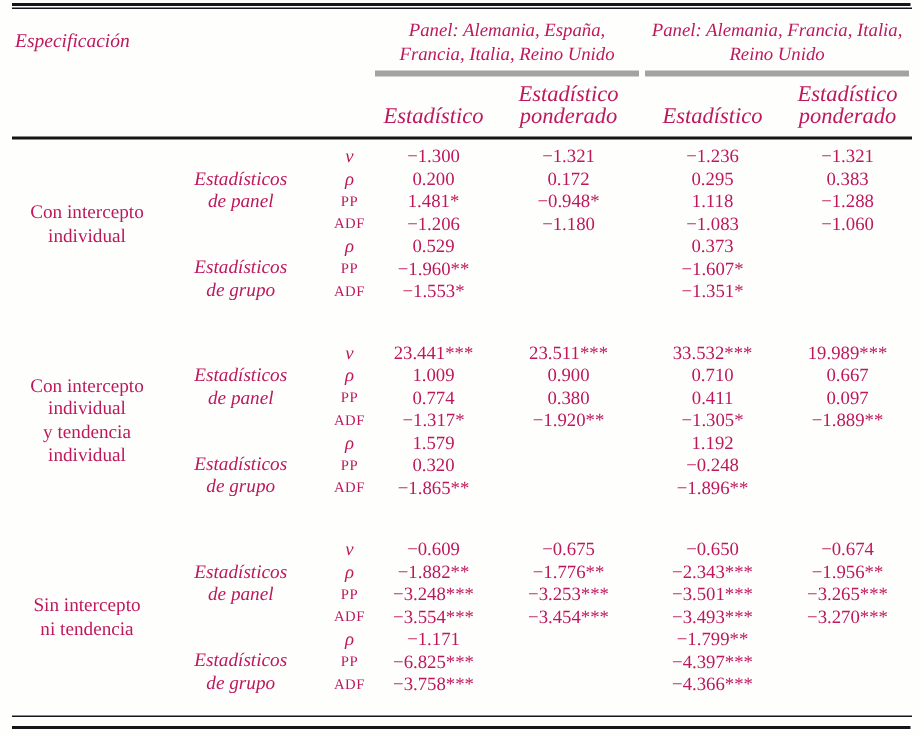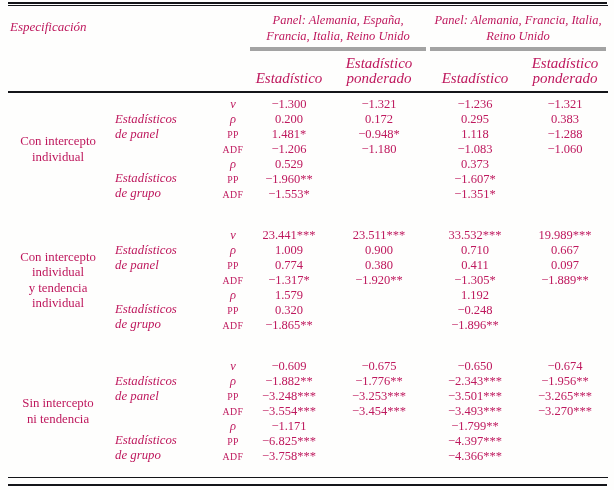--- a/index.html
+++ b/index.html
@@ -50,21 +50,21 @@
     height: 15px; line-height: 15px;
     font-size: 12.5px; padding: 0;
     text-align: center; vertical-align: middle;
   }
   td.spec {
     text-align: center; white-space: pre-line;
     font-size: 12.8px; line-height: 15.5px;
     padding-left: 2px; vertical-align: middle;
   }
   td.group {
-    text-align: left; font-style: italic; white-space: pre-line;
+    text-align: center; font-style: italic; white-space: pre-line;
     font-size: 12.8px; line-height: 15px;
     padding-left: 9px; vertical-align: middle;
   }
   td.group.grupo { padding-top: 12px; }
   td.stat { padding-left: 12px; }
   td.stat.caps { font-size: 9.8px; letter-spacing: 0.4px; }
   td.stat.sym { font-style: italic; font-size: 12.5px; }
   td.val { white-space: nowrap; }
   tbody.gap td { height: 26px; }
   tbody.gap.first td { height: 5px; }

